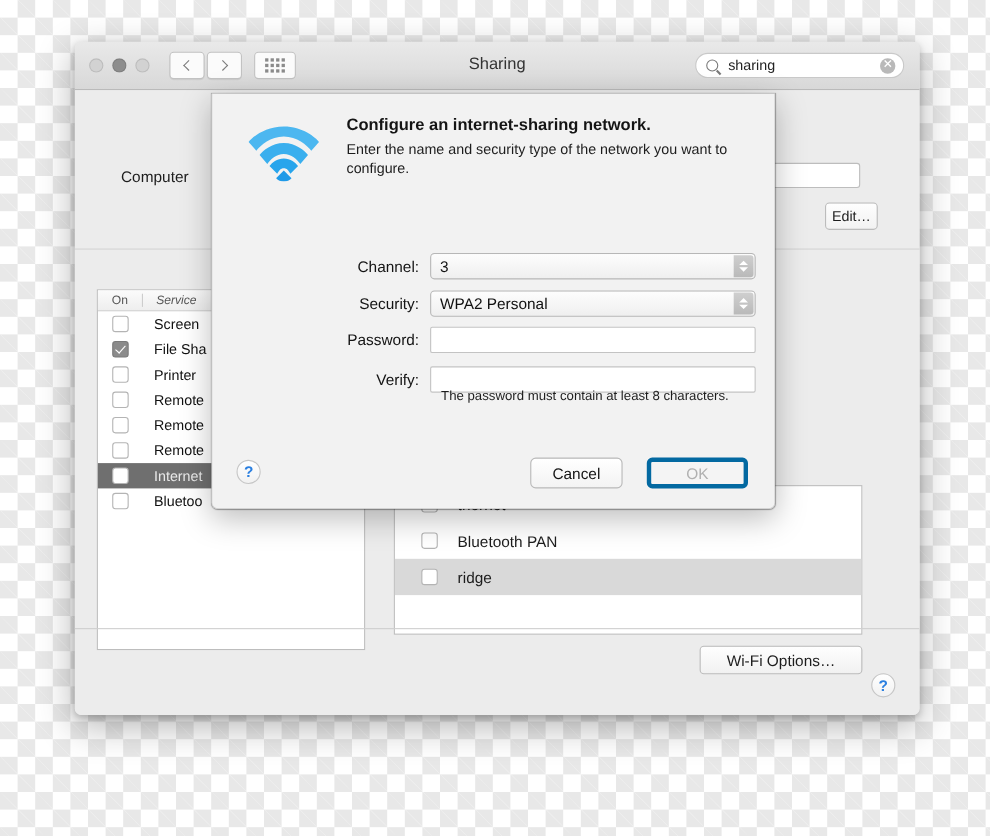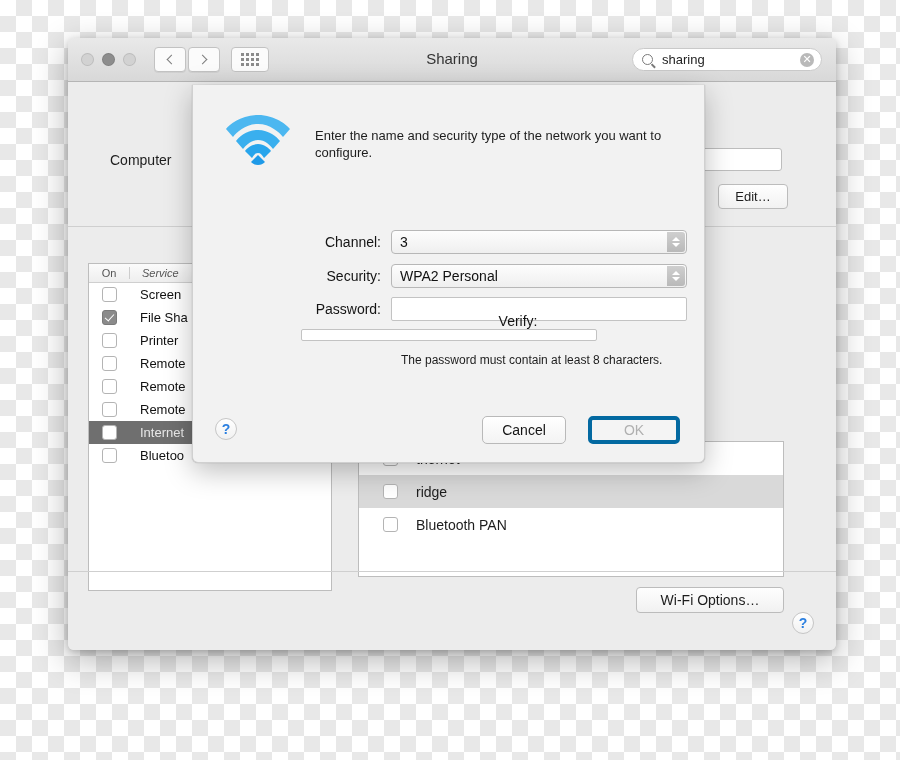--- a/index.html
+++ b/index.html
@@ -110,22 +110,22 @@
   #comp-name-label {
     position: absolute; left: 42px; top: 70px;
     font-size: 14px; color: #1d1d1d;
   }
   #comp-name-field {
     position: absolute; left: 264px; top: 66px;
     width: 450px; height: 23px;
     background: #fff; border: 1px solid #bdbdbd; border-radius: 3px;
   }
   #edit-btn {
-    position: absolute; right: 48px; top: 102px;
-    width: 70px; height: 25px;
+    position: absolute; right: 38px; top: 102px;
+    width: 48px; height: 25px;
     background: linear-gradient(#fefefe,#f2f2f2);
     border: 1px solid #bcbcbc; border-radius: 4px;
     font-size: 13px; color: #1d1d1d;
     display: flex; align-items: center; justify-content: center;
   }
   #divider-top {
     position: absolute; left: 0; right: 0; top: 144px;
     height: 1px; background: #cfcfcf;
   }
   #lower-pane {
@@ -443,47 +443,48 @@
         </span>
       </div>
 
       <div id="ports-label"></div>
 
       <div id="ports-list">
         <div class="port-row">
           <span class="port-check"></span>
           <span class="port-label">thernet</span>
         </div>
+        <div class="port-row">
+          <span class="port-check"></span>
+          <span class="port-label">Bluetooth PAN</span>
+        </div>
         <div class="port-row alt">
           <span class="port-check"></span>
           <span class="port-label">ridge</span>
-        </div>
-        <div class="port-row">
-          <span class="port-check"></span>
-          <span class="port-label">Bluetooth PAN</span>
         </div>
       </div>
 
       <div id="wifi-options-btn">Wi-Fi Options…</div>
     </div>
 
     <div id="divider-bottom"></div>
     <div id="window-help">?</div>
   </div>
 </div>
 
 <div id="sheet">
 
   <div id="sheet-head">
     <svg id="wifi-icon" viewBox="0 0 66 58">
       <path d="M33 8 C16 8 4 18 1 22 L8 30 C12 25 21 17 33 17 C45 17 54 25 58 30 L65 22 C62 18 50 8 33 8 Z" fill="#4cb7f0"></path>
       <path d="M33 23 C22 23 14 30 11 34 L18 42 C21 38 26 33 33 33 C40 33 45 38 48 42 L55 34 C52 30 44 23 33 23 Z" fill="#3aafee"></path>
       <path d="M33 37 C27 37 22 41 20 44 L27 51 C29 48 30 46 33 46 C36 46 37 48 39 51 L46 44 C44 41 39 37 33 37 Z" fill="#28a5ec"></path>
       <path d="M33 48 L40 55 C38 57 36 58 33 58 C30 58 28 57 26 55 Z" fill="#1f9ae8"></path>
     </svg>
+    <div id="sheet-title">Configure an internet-sharing network.</div>
     <div id="sheet-subtitle">Enter the name and security type of the network you want to configure.</div>
   </div>
 
 
   <div class="form-row" style="top:143px;">
     <span class="form-label">Channel:</span>
     <span class="popup-field">
       <span>3</span>
       <span class="popup-arrows">
         <span class="up"></span>
@@ -503,21 +504,21 @@
     </span>
   </div>
 
   <div class="form-row" style="top:210px;">
     <span class="form-label">Password:</span>
     <span class="text-field">
       <span></span>
     </span>
   </div>
 
-  <div class="form-row" style="top:228px;flex-direction:column;">
+  <div class="form-row" style="top:246px;">
     <span class="form-label">Verify:</span>
     <span class="text-field">
       <span></span>
     </span>
   </div>
 
   <div id="hint-text">The password must contain at least 8 characters.</div>
 
   <div id="sheet-help">?</div>
   <div id="cancel-btn">Cancel</div>

